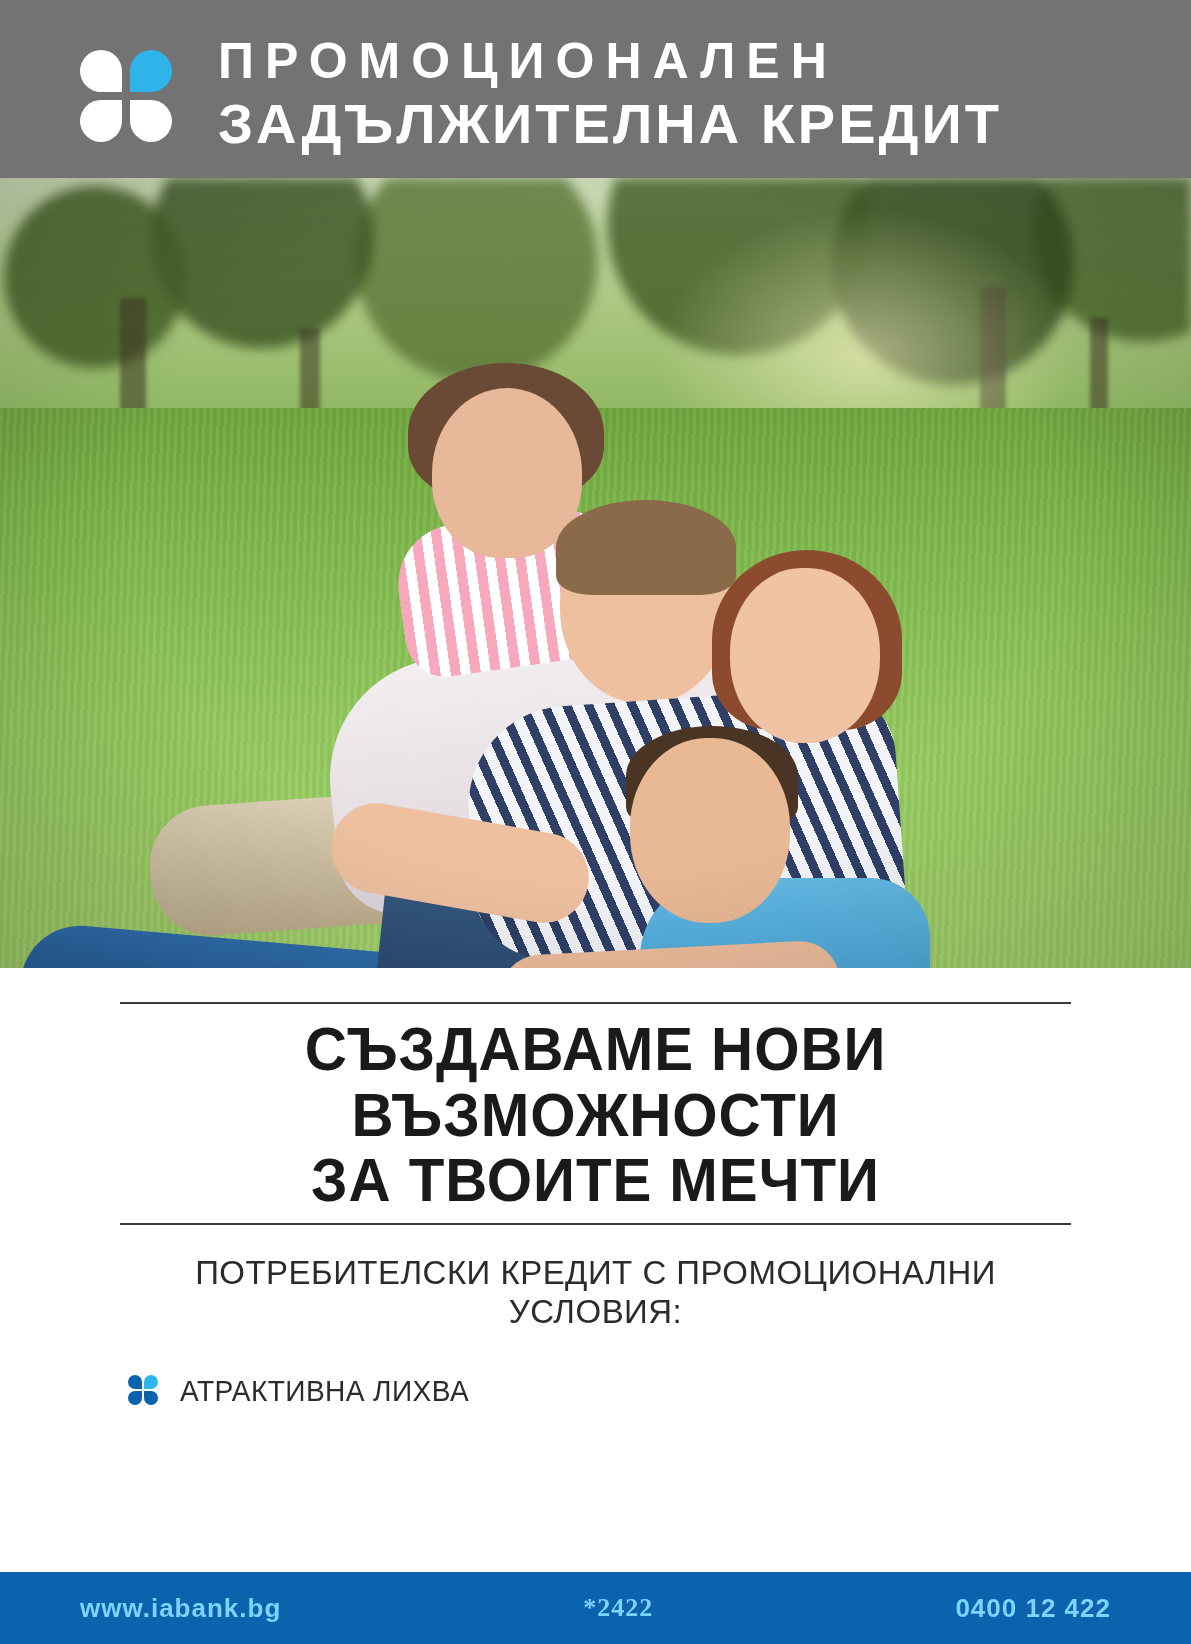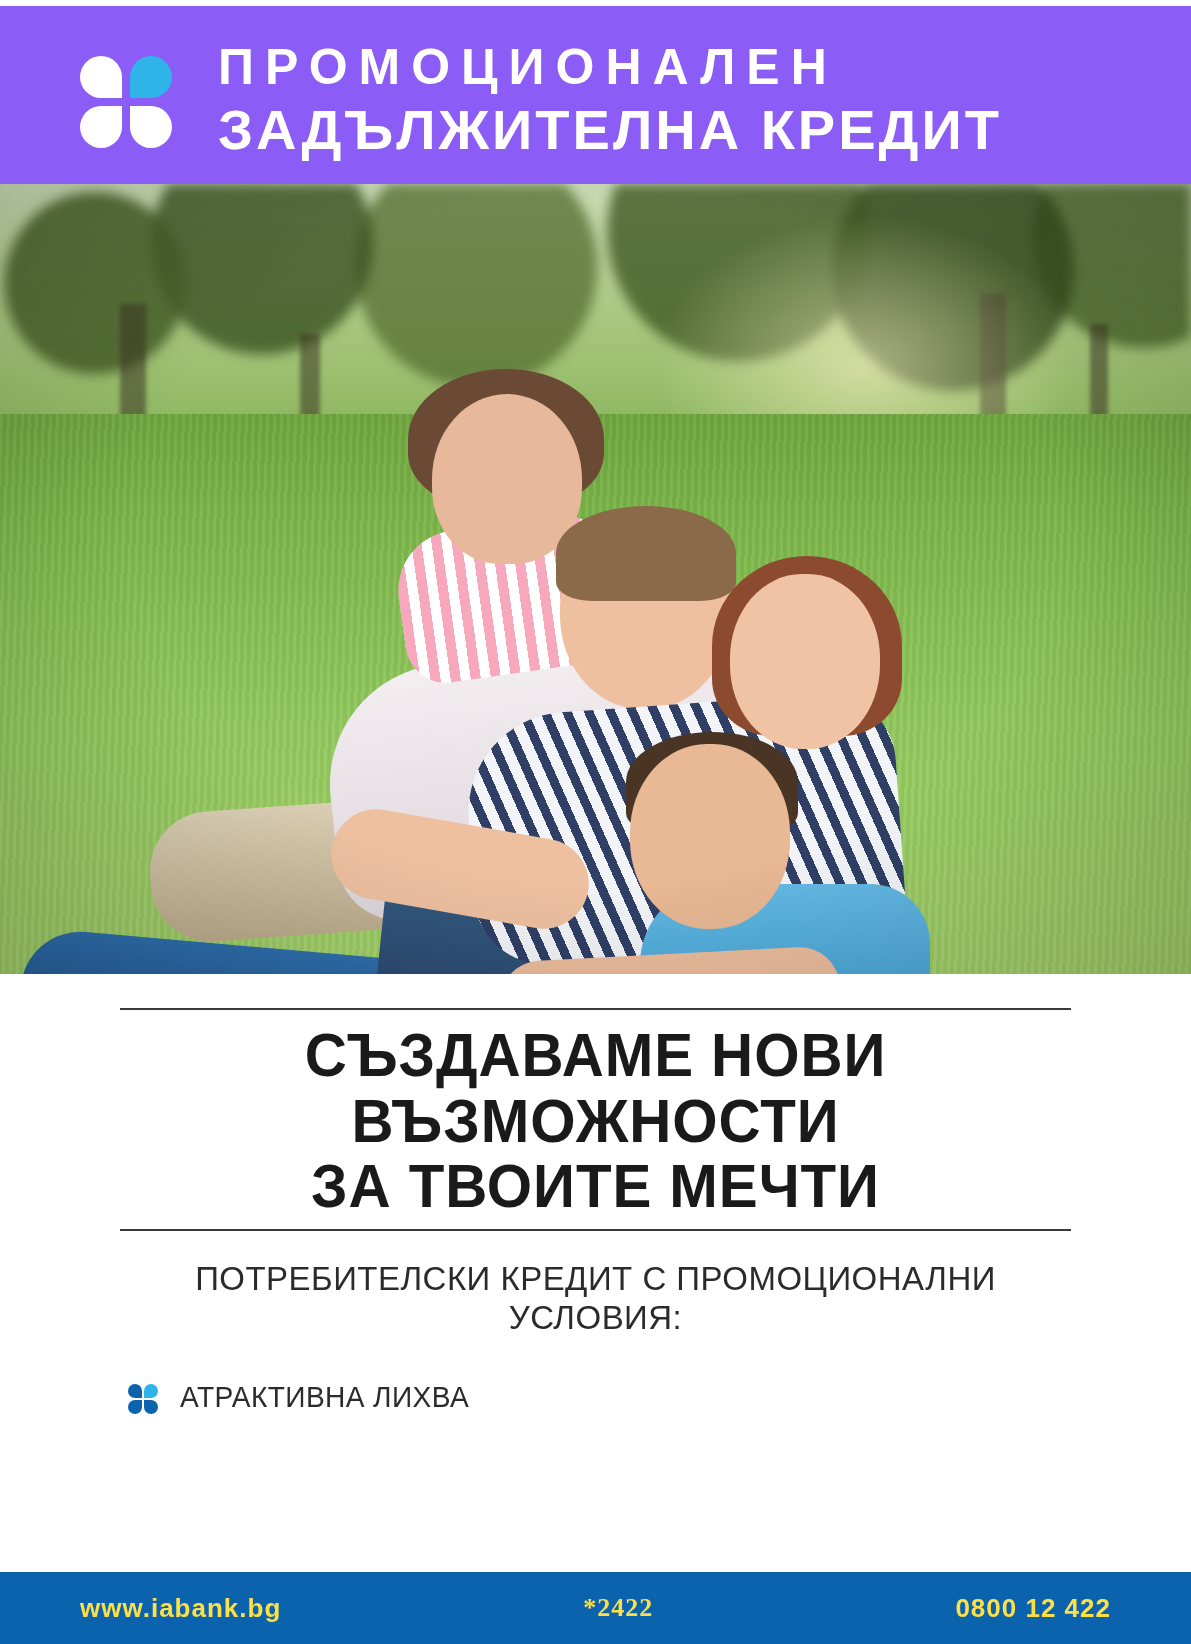--- a/index.html
+++ b/index.html
@@ -19,28 +19,27 @@
     width: 1191px;
     height: 1644px;
     background: #ffffff;
     position: relative;
     display: flex;
     flex-direction: column;
   }
 
   
   .header {
-    background: #8b5cf6;
+    background: #737373;
     height: 178px;
     position: relative;
     display: flex;
     align-items: center;
     padding: 9px 0 0 80px;
     box-sizing: border-box;
-    margin-top: 6px;
   }
   .logo-mark {
     width: 92px;
     height: 92px;
     position: relative;
     flex: 0 0 auto;
     margin-top: 4px;
   }
   .logo-mark .q1,
   .logo-mark .q2,
@@ -285,21 +284,21 @@
     transform: scaleX(0.97);
   }
 
   .bullets {
     margin: 0;
     padding: 0 0 0 8px;
     list-style: none;
   }
   .bullet {
     display: flex;
-    align-items: flex-end;
+    align-items: flex-start;
     margin-bottom: 44px;
     margin-top: 8px;
   }
   .bullet-icon {
     width: 30px; height: 30px;
     position: relative;
     flex: 0 0 auto;
     margin-right: 22px;
   }
   .bullet-icon i {
@@ -316,21 +315,21 @@
     color: #2b2b2b;
     letter-spacing: 0.4px;
     transform: scaleX(0.97);
     transform-origin: left center;
   }
 
   
   .footer {
     height: 72px;
     background: #0b62ad;
-    color: #fde047;
+    color: #7dd3fc;
     display: flex;
     align-items: center;
     justify-content: space-between;
     padding: 8px 80px;
     box-sizing: border-box;
     font-weight: bold;
     font-size: 26px;
     letter-spacing: 1px;
   }
   .footer .mid { flex: 0 0 auto; font-family: Liberation Serif, serif; }
@@ -405,16 +404,16 @@
             <i class="d"></i>
         </span>
         <span class="bullet-text">АТРАКТИВНА ЛИХВА</span>
       </li>
     </ul>
   </div>
 
   <div class="footer">
     <span>www.iabank.bg</span>
     <span class="mid">*2422</span>
-    <span>0800 12 422</span>
+    <span>0400 12 422</span>
   </div>
 
 </div>
 
 </body></html>

